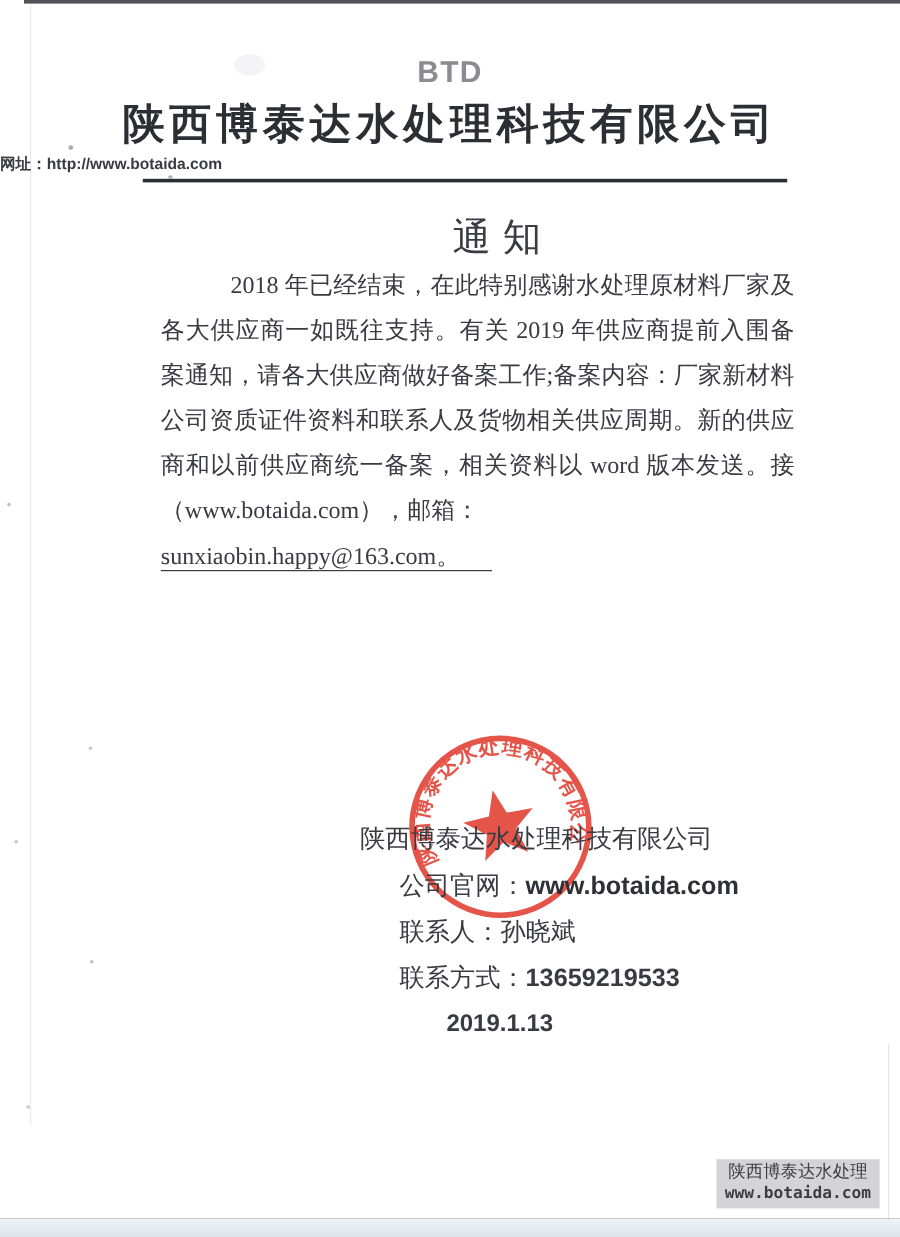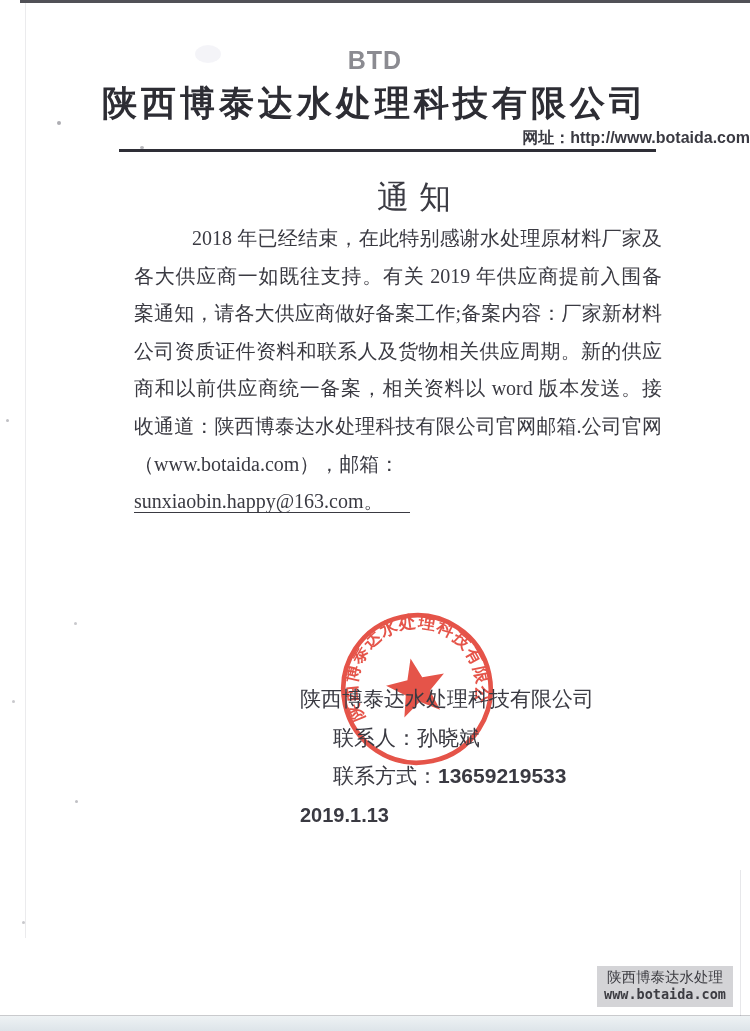--- a/index.html
+++ b/index.html
@@ -40,21 +40,21 @@
     color:#8b8b91;
   }
   .company-title{
     position:absolute;left:0;top:80px;width:750px;
     text-align:center;
     font-size:35px;font-weight:bold;letter-spacing:4px;
     color:#2d2d34;
   }
   .site-line{
     position:absolute;left:0;top:128px;width:750px;
-    text-align:right;font-size:16px;font-weight:bold;color:#3a3a42;
+    text-align:left;font-size:13px;font-weight:bold;color:#3a3a42;
   }
   .site-line .url{font-family:"Liberation Sans","DejaVu Sans",sans-serif;}
   .head-rule{
     position:absolute;left:119px;top:149px;width:537px;height:3px;
     background:#2e2e36;
   }
 
   
   .notice-title{
     position:absolute;left:0;top:176px;width:750px;
@@ -81,21 +81,21 @@
     mix-blend-mode:multiply;
   }
 
   
   .signature{
     position:absolute;left:300px;top:680px;width:360px;
     font-size:21px;color:#3a3a42;
   }
   .sig-line{height:38.5px;line-height:38.5px;white-space:nowrap;}
   .sig-ind{margin-left:33px;}
-  .sig-date{font-family:"Liberation Sans","DejaVu Sans",sans-serif;font-weight:bold;font-size:20px;}
+  .sig-date{margin-left:72px;font-family:"Liberation Sans","DejaVu Sans",sans-serif;font-weight:bold;font-size:20px;}
   .sig-url{font-family:"Liberation Sans","DejaVu Sans",sans-serif;font-weight:bold;color:#2f2f36;}
   .sig-num{font-family:"Liberation Sans","DejaVu Sans",sans-serif;font-weight:bold;}
 
   
   .watermark{
     position:absolute;left:597px;top:966px;
     background:rgba(205,205,208,.85);
     padding:3px 7px 4px 7px;
     text-align:center;
     color:#3c3c42;
@@ -127,35 +127,35 @@
   <div class="head-rule"></div>
 
   <div class="notice-title">通知</div>
 
   <div class="body-text">
     <div class="line fill indent">2018 年已经结束，在此特别感谢水处理原材料厂家及</div>
     <div class="line fill">各大供应商一如既往支持。有关 2019 年供应商提前入围备</div>
     <div class="line fill">案通知，请各大供应商做好备案工作;备案内容：厂家新材料</div>
     <div class="line fill">公司资质证件资料和联系人及货物相关供应周期。新的供应</div>
     <div class="line fill">商和以前供应商统一备案，相关资料以 word 版本发送。接</div>
-    <div class="line fill">收通道：陕西博泰达水处理科技有限公司官网邮箱.公司官网</div>
     <div class="line"><span>（www.botaida.com），邮箱：</span><span class="u u-tail">sunxiaobin.happy@163.com。</span></div>
   </div>
 
   <svg class="stamp" viewBox="0 0 160 160">
     <circle cx="80" cy="80" r="71" fill="none" stroke="#e23c30" stroke-width="4.5"></circle>
     <polygon points="80,50 87.3,69.9 108.5,70.7 91.9,83.9 97.6,104.3 80,92.5 62.4,104.3 68.1,83.9 51.5,70.7 72.7,69.9" fill="#e23c30"></polygon>
     <path id="sealArc" d="M 26,100 A 58,58 0 1 1 134,100" fill="none"></path>
     <text font-size="16.5" font-weight="bold" fill="#e23c30" font-family="Liberation Serif, DejaVu Serif, serif">
       <textPath href="#sealArc" startOffset="3" textLength="244">陕西博泰达水处理科技有限公司</textPath>
     </text>
   </svg>
 
   <div class="signature">
     <div class="sig-line">陕西博泰达水处理科技有限公司</div>
+    <div class="sig-line sig-ind"><span>公司官网：</span><span class="sig-url">www.botaida.com</span></div>
     <div class="sig-line sig-ind"><span>联系人：</span><span>孙晓斌</span></div>
     <div class="sig-line sig-ind"><span>联系方式：</span><span class="sig-num">13659219533</span></div>
     <div class="sig-line sig-date">2019.1.13</div>
   </div>
 
   <div class="watermark">
     <div class="wm1">陕西博泰达水处理</div>
     <div class="wm2">www.botaida.com</div>
   </div>
 

